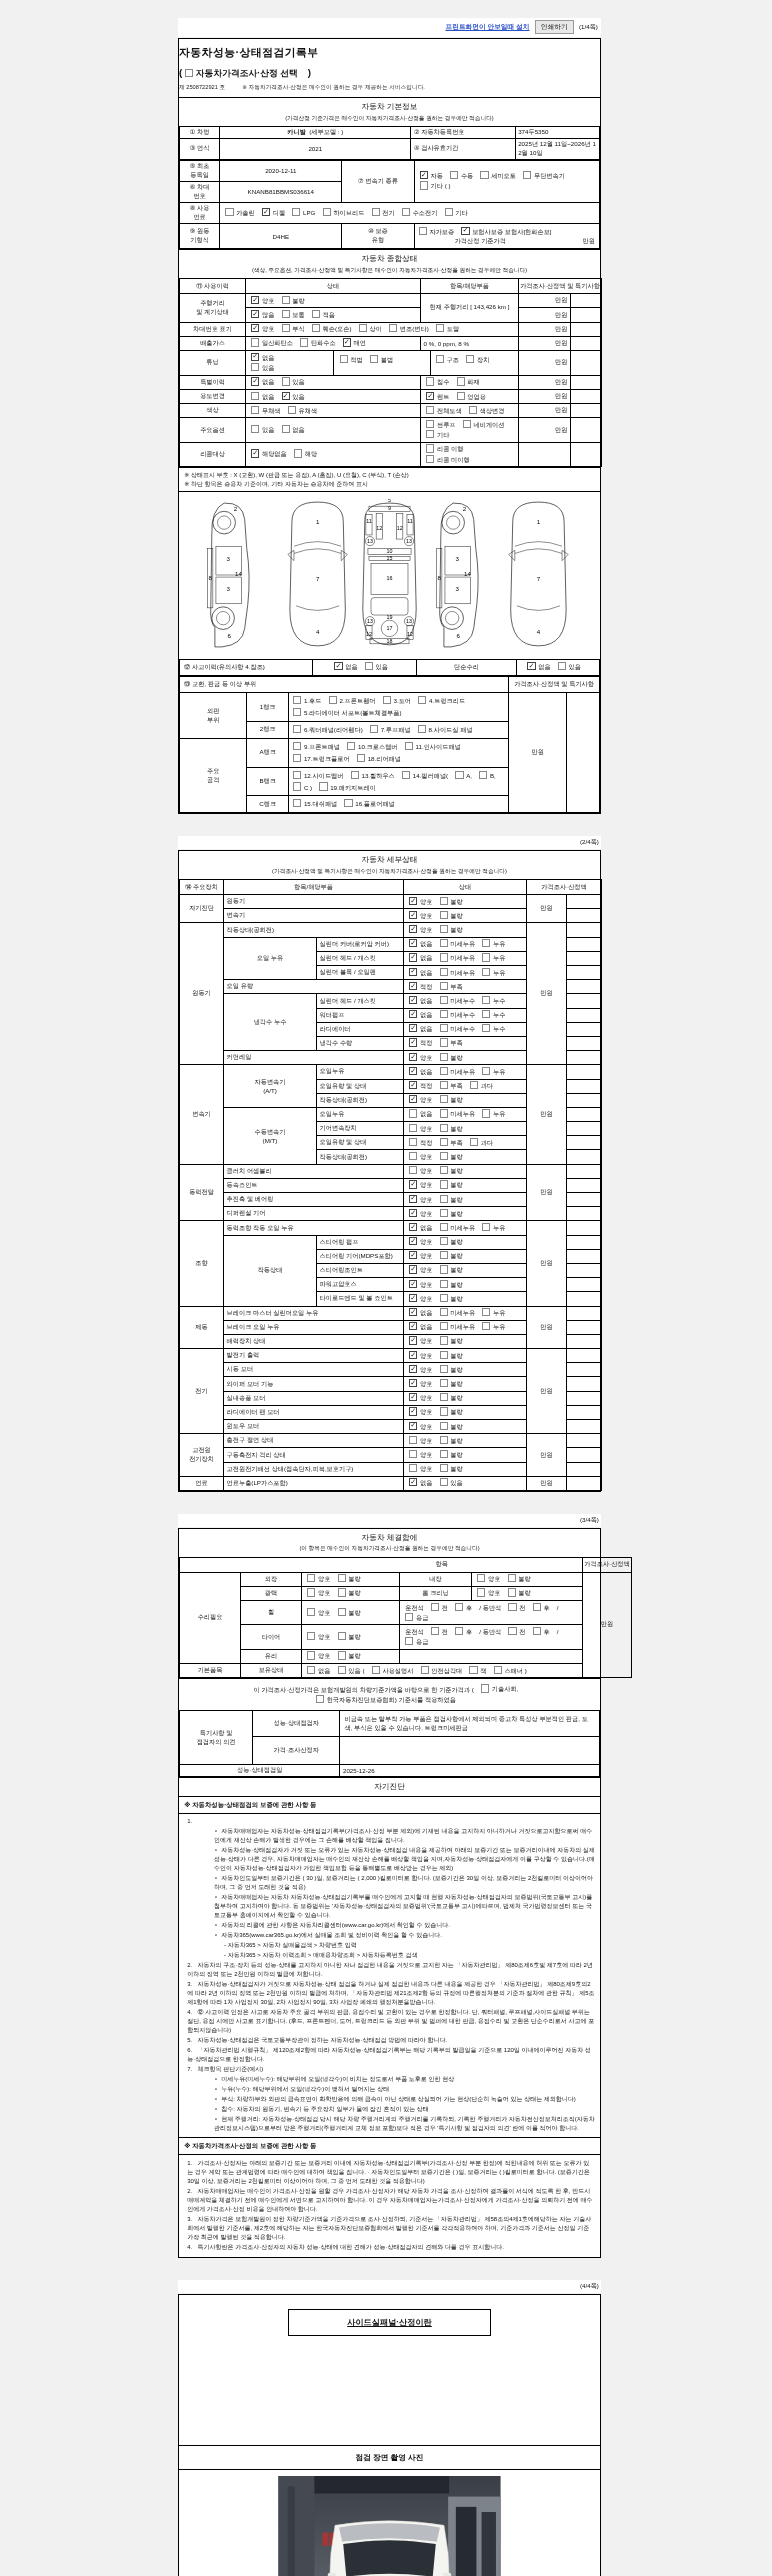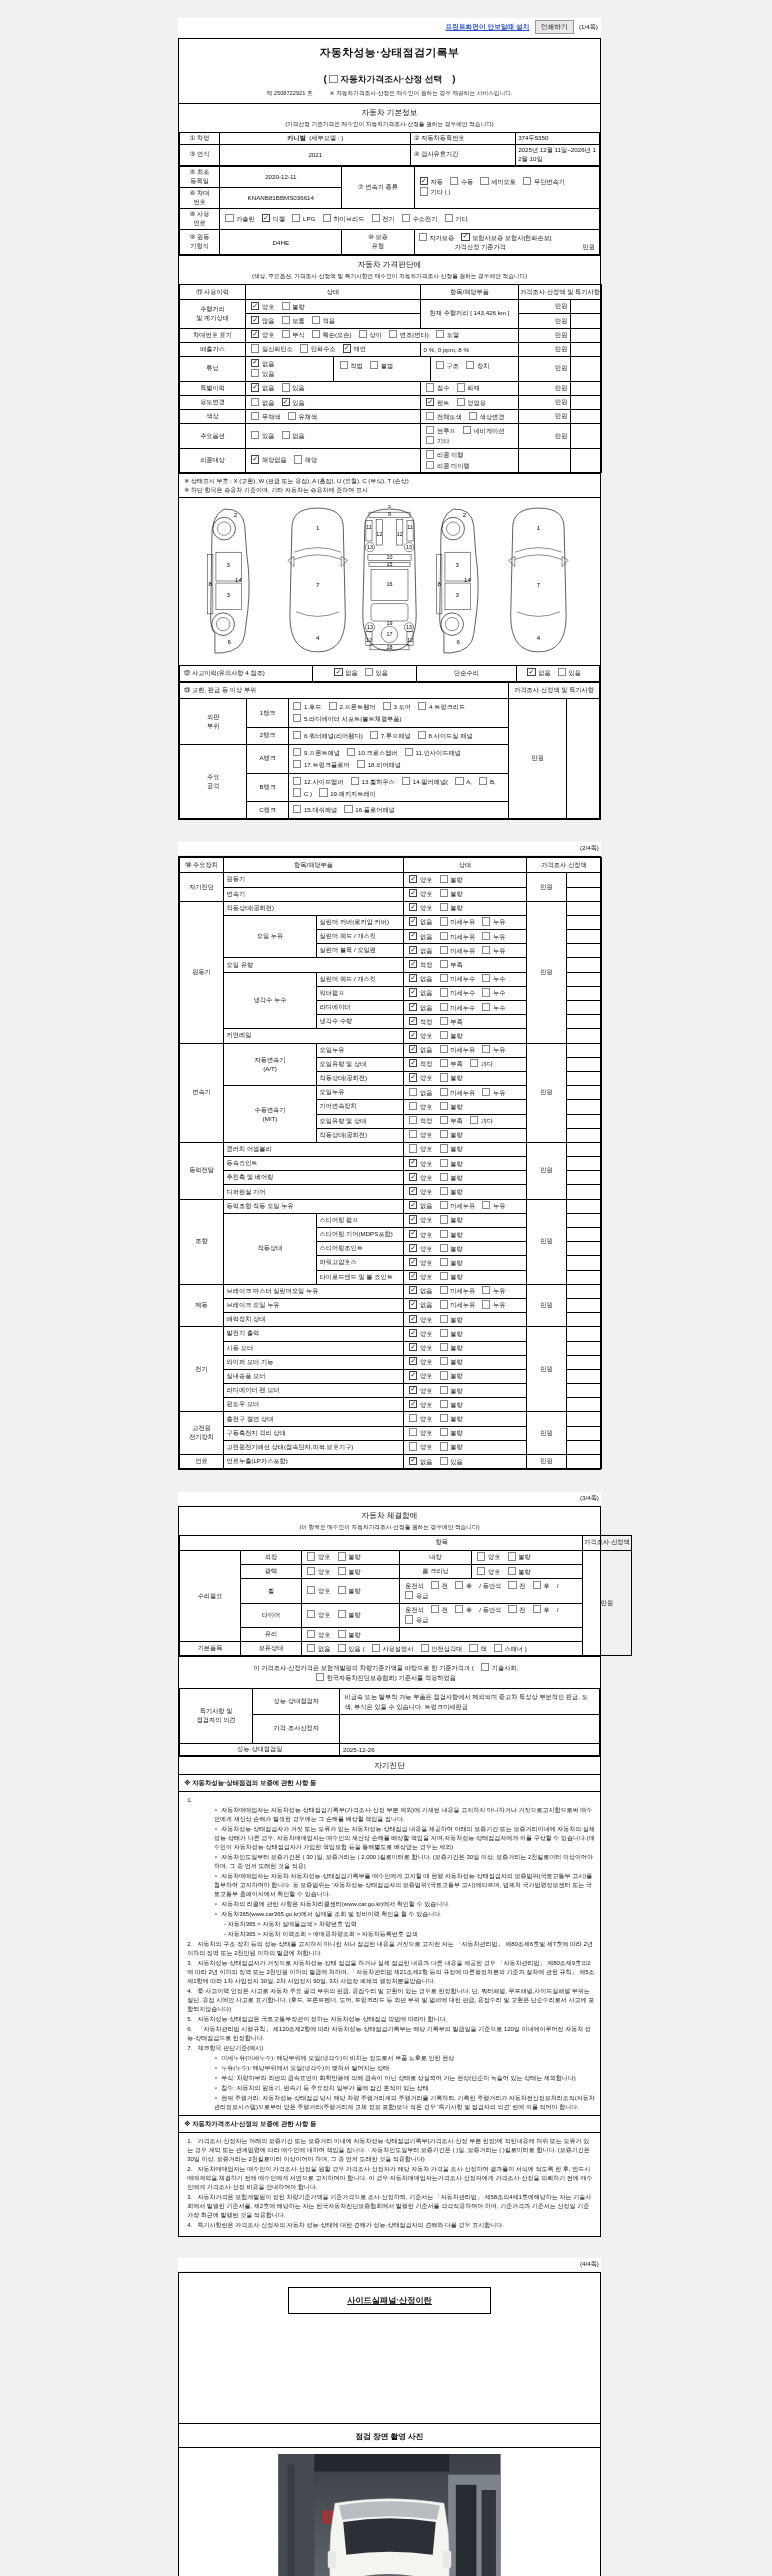--- a/index.html
+++ b/index.html
@@ -4,23 +4,23 @@
 <style>
 html,body{margin:0;padding:0}
 body{width:773px;height:2576px;overflow:hidden;background:#f1f1f1;font-family:"Liberation Sans","DejaVu Sans",sans-serif;color:#111}
 .doc{width:423px;margin-left:178px}
 .printbar{margin-top:17.5px;background:#fff;display:flex;align-items:center;justify-content:flex-end;padding:2.6px 3.1px;gap:5.2px}
 .printbar a{color:#2b50c8;font-size:6.7px;font-weight:bold;text-decoration:underline;cursor:pointer}
 .printbar button{font-size:6.7px;padding:1.5px 5.2px;background:#e8e8e8;border:0.5px solid #999;cursor:pointer}
 .pm{font-size:6.2px;color:#111}
 .pagemark{background:#fff;text-align:right;font-size:6.2px;padding:2.1px 2.1px;margin-top:21.6px}
 .pagebox{background:#fff;border:1px solid #000;margin-top:1px}
-.titleblk{text-align:center;padding:7.2px 0 5.2px}
+.titleblk{text-align:left;padding:7.2px 0 5.2px}
 .t1{font-size:10.8px;font-weight:bold;letter-spacing:0.5px}
-.t2{font-size:9.8px;font-weight:bold;margin-top:13px}
+.t2{font-size:9.8px;font-weight:bold;margin-top:7px}
 .t3{font-size:5.7px;margin-top:4.1px;color:#222}
 .t3 .sp{display:inline-block;width:15.5px}
 .sechead{border-top:1px solid #000;text-align:center;padding:4.1px 0 3.1px}
 .sechead .h{font-size:7.7px;font-weight:normal}
 .sechead .s{font-size:5.7px;margin-top:2.6px}
 table.grid{border-collapse:collapse;width:100%;table-layout:fixed}
 table.grid td,table.grid th{border:0.5px solid #000;font-size:6.2px;padding:1px 2.6px;vertical-align:middle;word-break:break-all}
 table.grid th{font-weight:normal;text-align:center;padding:2.6px 1px}
 .lab{text-align:center;white-space:pre-line}
 .ctr{text-align:center}
@@ -115,21 +115,21 @@
         <td style="padding:2.6px 4.1px">
           <span><span class="opt"><span class="cb"></span><span class="cbl">자가보증</span></span><span class="opt"><span class="cb on"></span><span class="cbl">보험사보증 보험사[한화손보]</span></span></span>
           <span style="margin-left:36px">가격산정 기준가격</span>
           <span style="float:right">만원</span>
         </td>
       </tr>
     </tbody>
       </table>
 
     <div class="sechead">
-      <div class="h">자동차 가격판단에</div>
+      <div class="h">자동차 종합상태</div>
       <div class="s">(색상, 주요옵션, 가격조사·산정액 및 특기사항은 매수인이 자동차가격조사·산정을 원하는 경우에만 적습니다)</div>
     </div>
     <table class="grid">
       <colgroup>
           <col style="width:66px">
           <col style="width:175px">
           <col style="width:98px">
           <col style="width:52px">
           <col style="width:31px">
         </colgroup>
@@ -360,20 +360,24 @@
             <td class="ctr">C랭크</td>
             <td style="padding: 2.1px 4.1px; line-height: 1.9;"><span class="opt"><span class="cb"></span><span class="cbl">15.대쉬패널</span></span><span class="opt"><span class="cb"></span><span class="cbl">16.플로어패널</span></span></td>
           </tr>
         </tbody>
     </table>
   </div>
 
   <div class="pagemark">(2/4쪽)</div>
 
   <div class="pagebox">
+    <div class="sechead" style="border-top:none">
+      <div class="h">자동차 세부상태</div>
+      <div class="s">(가격조사·산정액 및 특기사항은 매수인이 자동차가격조사·산정을 원하는 경우에만 적습니다)</div>
+    </div>
     <table class="grid">
       <colgroup>
           <col style="width:44px">
           <col style="width:93px">
           <col style="width:87px">
           <col style="width:123px">
           <col style="width:40px">
           <col style="width:35px">
         </colgroup>
       <thead>

